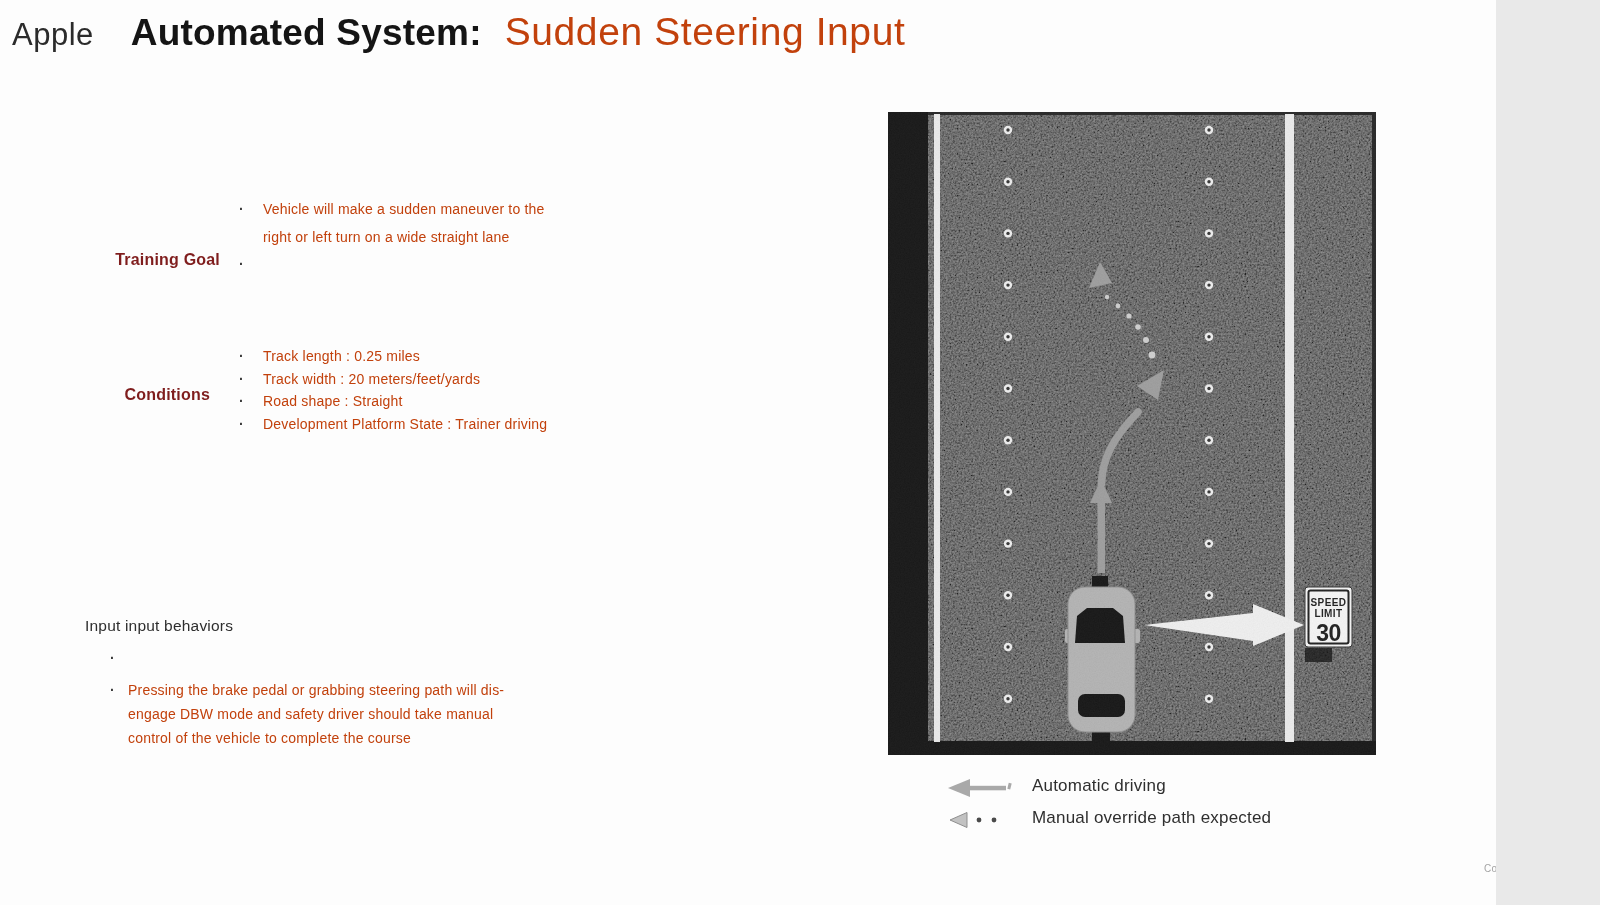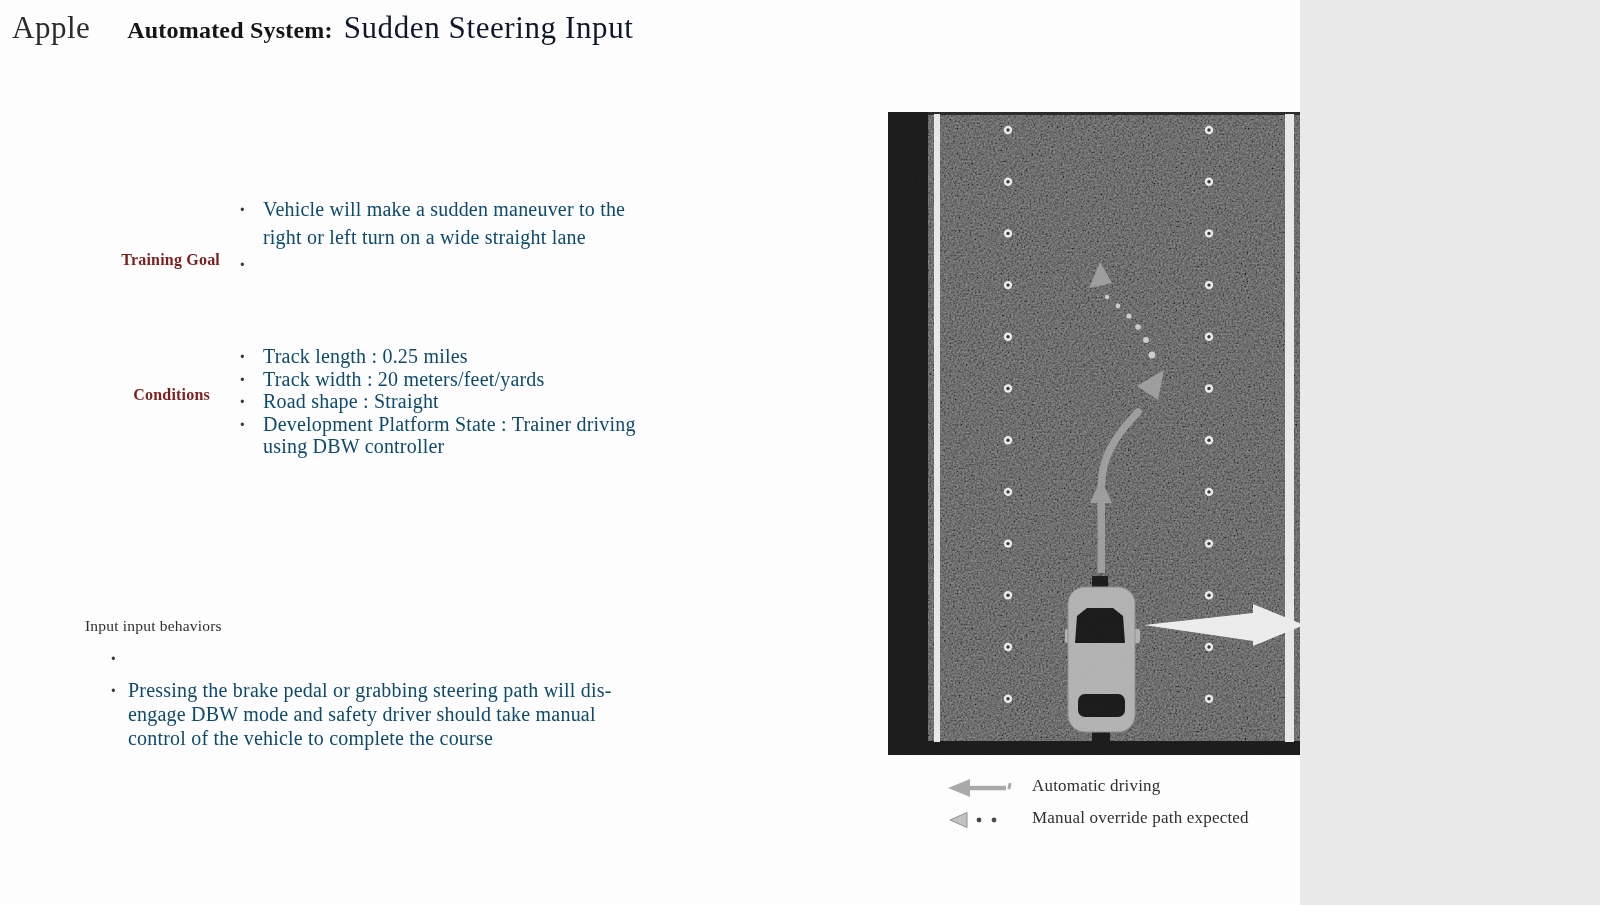--- a/index.html
+++ b/index.html
@@ -1,29 +1,29 @@
 <!DOCTYPE html>
 <html style="--road: #424242; --shoulder: #0b0b0b; --lane_line: #ededed; --marker_ring: #f0f0f0; --marker_hole: #2b2b2b; --car_body: #b2b2b2; --car_trim: #8c8c8c; --car_glass: #0a0a0a; --path_arrow: #9b9b9b; --override_dot: #cfcfcf; --pointer: #f2f2f2; --sign_bg: #f8f8f8; --sign_ink: #141414; --legend_arrow: #a9a9a9; --legend_tri: #c2c2c2; --legend_dot: #4a4a4a;"><head>
 <meta charset="utf-8">
 <style>
   html,body{margin:0;padding:0;background:#e9e9e9;}
   .canvas{
-    position:relative;width:1300px;height:905px;background:#fdfdfd;
-    font-family:Liberation Serif, serif;overflow:hidden;color:#2e2e2e;
+    position:relative;width:1496px;height:905px;background:#fdfdfd;
+    font-family:Liberation Sans, sans-serif;overflow:hidden;color:#2e2e2e;
   }
   
   .title-row{position:absolute;left:12px;top:10px;display:flex;align-items:baseline;white-space:nowrap;}
   .brand{font-size:31px;font-weight:400;color:#2b2b2b;margin-right:37px;letter-spacing:.5px;}
-  .title-strong{font-size:24px;font-weight:700;color:#151515;margin-right:11px;letter-spacing:.2px;}
-  .title-light{font-size:31px;font-weight:400;color:#0f172a;letter-spacing:.6px;}
+  .title-strong{font-size:37px;font-weight:700;color:#151515;margin-right:23px;letter-spacing:.2px;}
+  .title-light{font-size:39px;font-weight:400;color:#c2410c;letter-spacing:.6px;}
   
   .sec-label{position:absolute;font-size:16px;font-weight:700;color:#7f1d1d;text-align:right;letter-spacing:.2px;}
   .label-tg{left:40px;top:251px;width:180px;}
   .label-cond{left:40px;top:386px;width:170px;}
-  .b-list{position:absolute;font-size:20px;color:#0c4a6e;letter-spacing:.2px;}
+  .b-list{position:absolute;font-size:14px;color:#c2410c;letter-spacing:.2px;}
   .list-tg{left:237px;top:196px;line-height:27.5px;width:420px;}
   .list-cond{left:237px;top:345px;line-height:22.5px;width:440px;}
   .list-manual{left:108px;top:646px;line-height:24px;width:540px;}
   .list-manual .b-item{margin-bottom:8px;}
   .b-item{display:flex;}
   .b-dot{flex:0 0 26px;padding-left:2px;box-sizing:border-box;color:#3a3a3a;}
   .b-dot::before{content:"\00b7";font-weight:700;}
   .list-manual .b-dot{flex:0 0 20px;}
   .manual-head{position:absolute;left:85px;top:617px;font-size:15.5px;color:#2e2e2e;letter-spacing:.2px;}
   
@@ -80,21 +80,20 @@
     <div class="b-item">
       <span class="b-dot"></span>
       <div>
           <div>Road shape : Straight</div>
         </div>
     </div>
     <div class="b-item">
       <span class="b-dot"></span>
       <div>
         <div>Development Platform State : Trainer driving</div>
-        <div>using DBW controller</div>
       </div>
     </div>
   </div>
 
   <div class="manual-head">Input input behaviors</div>
   <div class="b-list list-manual">
     <div class="b-item">
       <span class="b-dot"></span>
     </div>
     <div class="b-item">

